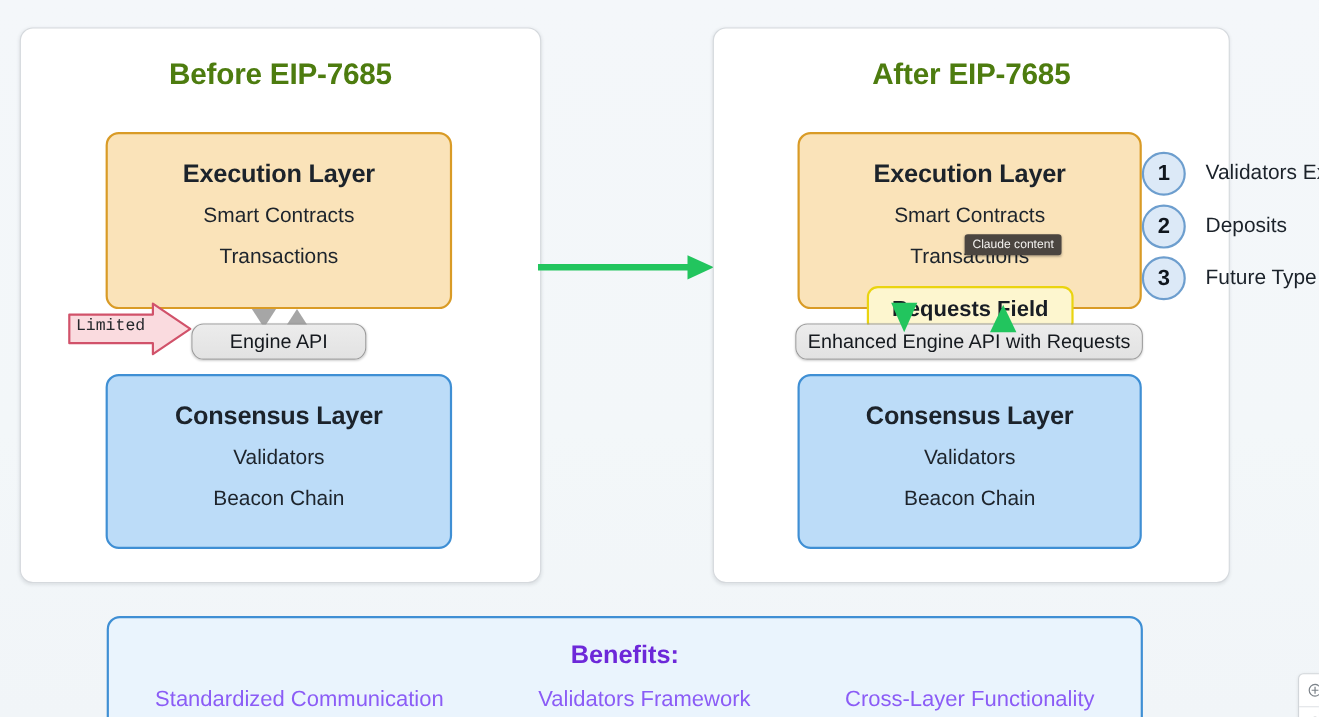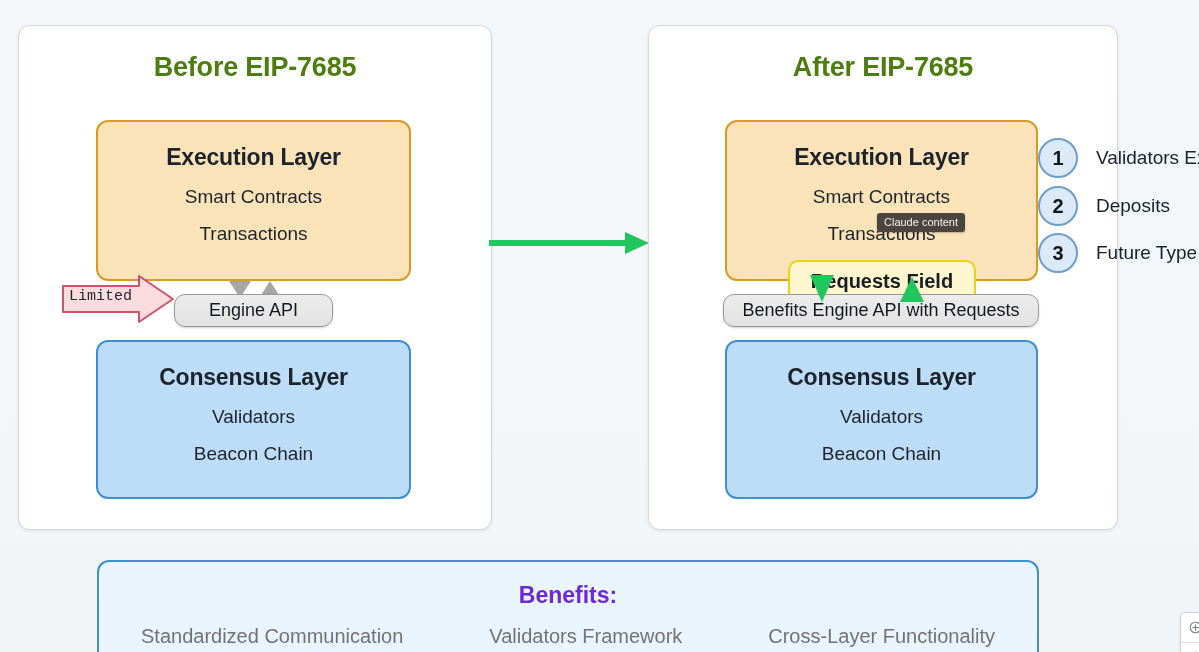--- a/index.html
+++ b/index.html
@@ -185,21 +185,21 @@
     margin-top: 20px;
   }
   #benefits-items {
     display: flex;
     justify-content: space-between;
     padding: 0 42px;
     margin-top: 16px;
   }
   #benefits-items .b-item {
     font-size: 20px;
-    color: #737373;
+    color: #8b5cf6;
     white-space: nowrap;
   }
 
   
   #claude-tooltip {
     position: absolute;
     left: 877px; top: 213px;
     background: #4b4540;
     color: #f3f1ef;
     font-size: 11px;
@@ -284,21 +284,21 @@
   <div id="requests-field">
     <span>Requests Field</span>
   </div>
 
   <svg class="tri-grey" style="left:808px; top:275px; z-index:25;" width="120" height="30" viewBox="0 0 120 30">
     <polygon points="2,0 26,0 14,27" fill="#22c55e"></polygon>
     <polygon points="92,27 116,27 104,2" fill="#22c55e"></polygon>
   </svg>
 
   <div class="pill" id="engine-api-after">
-    <span>Benefits Engine API with Requests</span>
+    <span>Enhanced Engine API with Requests</span>
   </div>
 
   <div class="layer-box cons-box" id="cons-after">
     <div class="lb-title">Consensus Layer</div>
     <div class="lb-line">Validators</div>
     <div class="lb-line">Beacon Chain</div>
   </div>
 
   <div class="num-row" id="num-row-1">
     <div class="num-circle">1</div>

